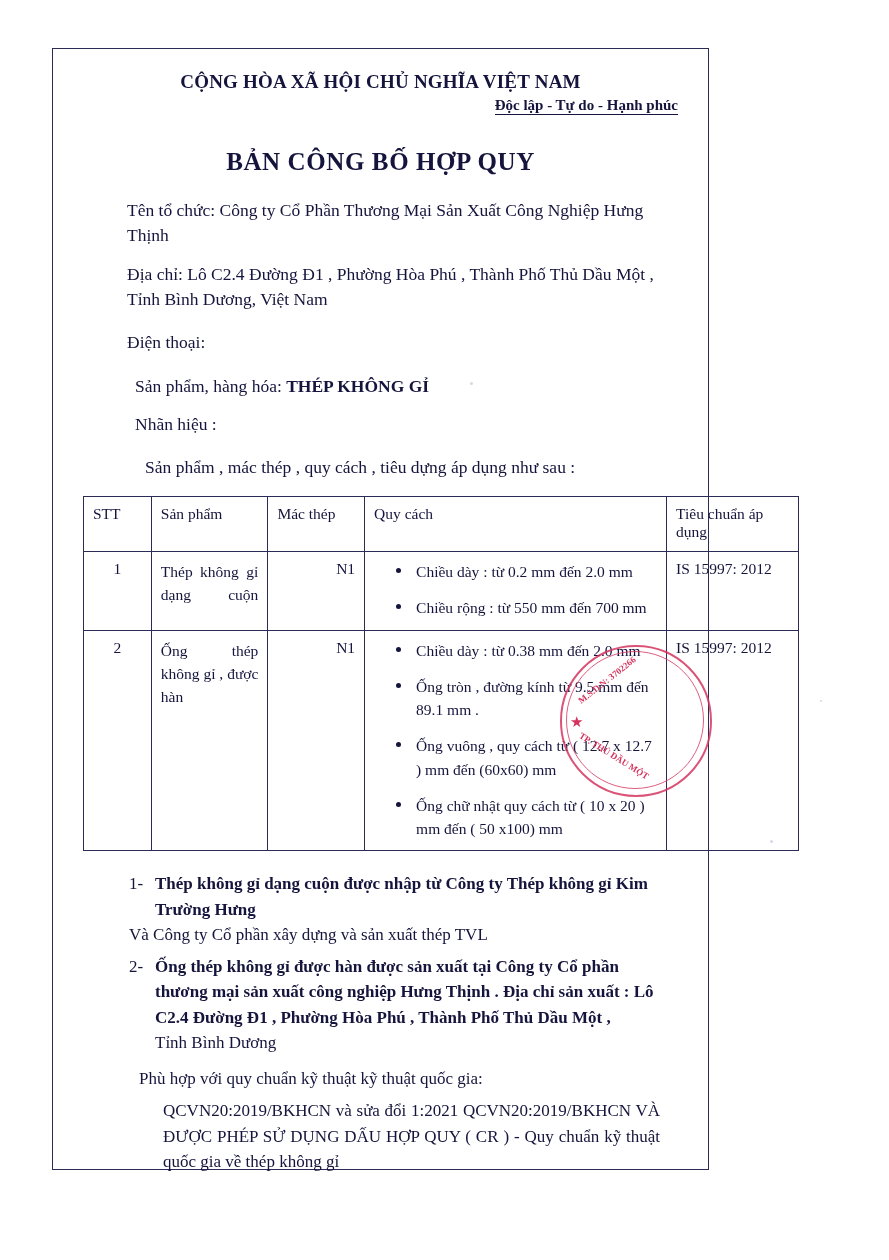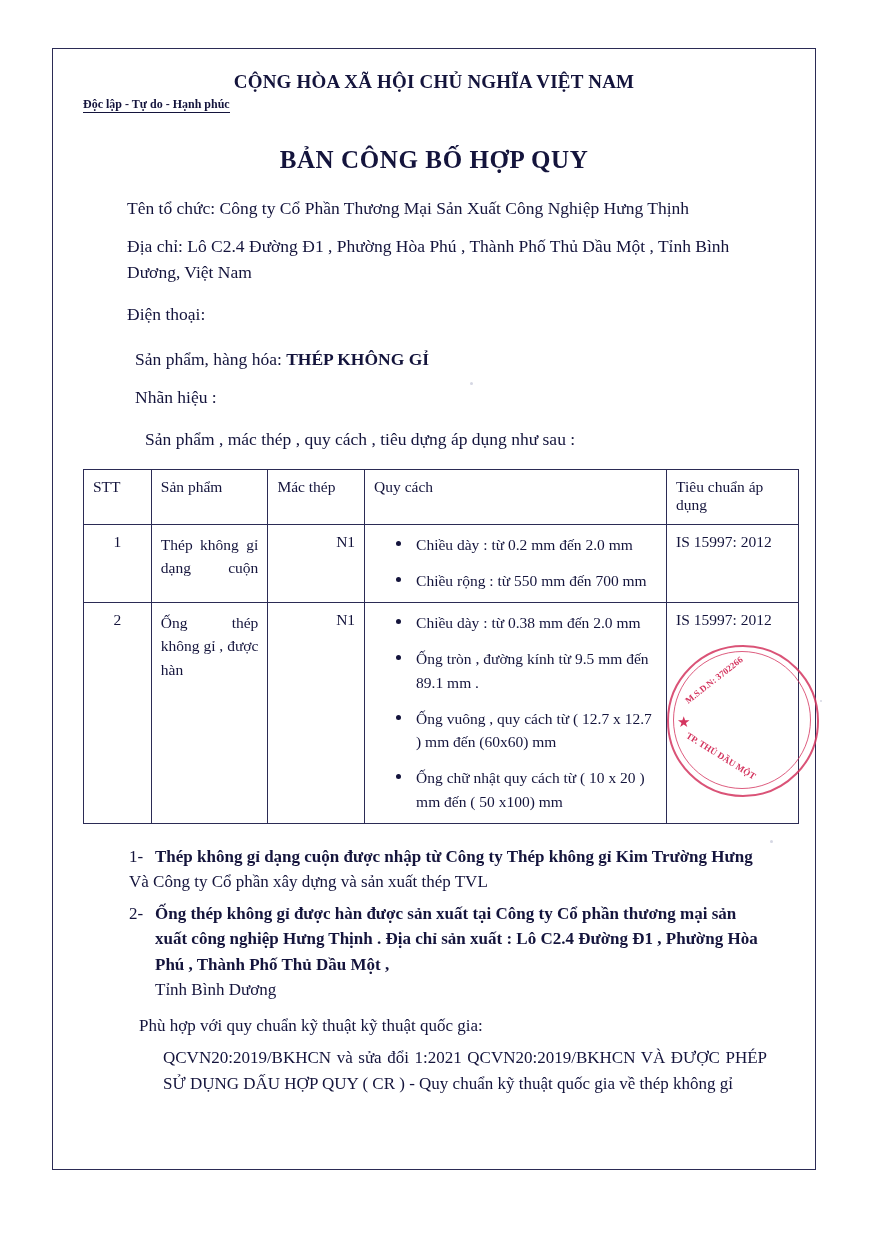--- a/index.html
+++ b/index.html
@@ -12,41 +12,41 @@
     height: 1260px;
     font-family: "Liberation Serif", serif;
     color: #1a1a2e;
     position: relative;
     overflow: hidden;
   }
   .page-frame {
     position: absolute;
     left: 52px;
     top: 48px;
-    width: 764px;
+    width: 657px;
     height: 1122px;
     border: 1px solid #2b2b55;
     box-sizing: border-box;
     background: #fff;
   }
   .inner {
     padding: 22px 30px 0 30px;
     box-sizing: border-box;
   }
   .national-title {
     text-align: center;
     font-weight: bold;
     font-size: 19px;
     letter-spacing: 0.2px;
     color: #14143c;
   }
   .national-sub {
-    text-align: left;
-    font-weight: bold;
-    font-size: 12px;
+    text-align: right;
+    font-weight: bold;
+    font-size: 15px;
     margin-top: 4px;
     color: #14143c;
   }
   .national-sub span {
     border-bottom: 1.4px solid #14143c;
     padding-bottom: 1px;
   }
   .doc-title {
     text-align: center;
     font-weight: bold;

